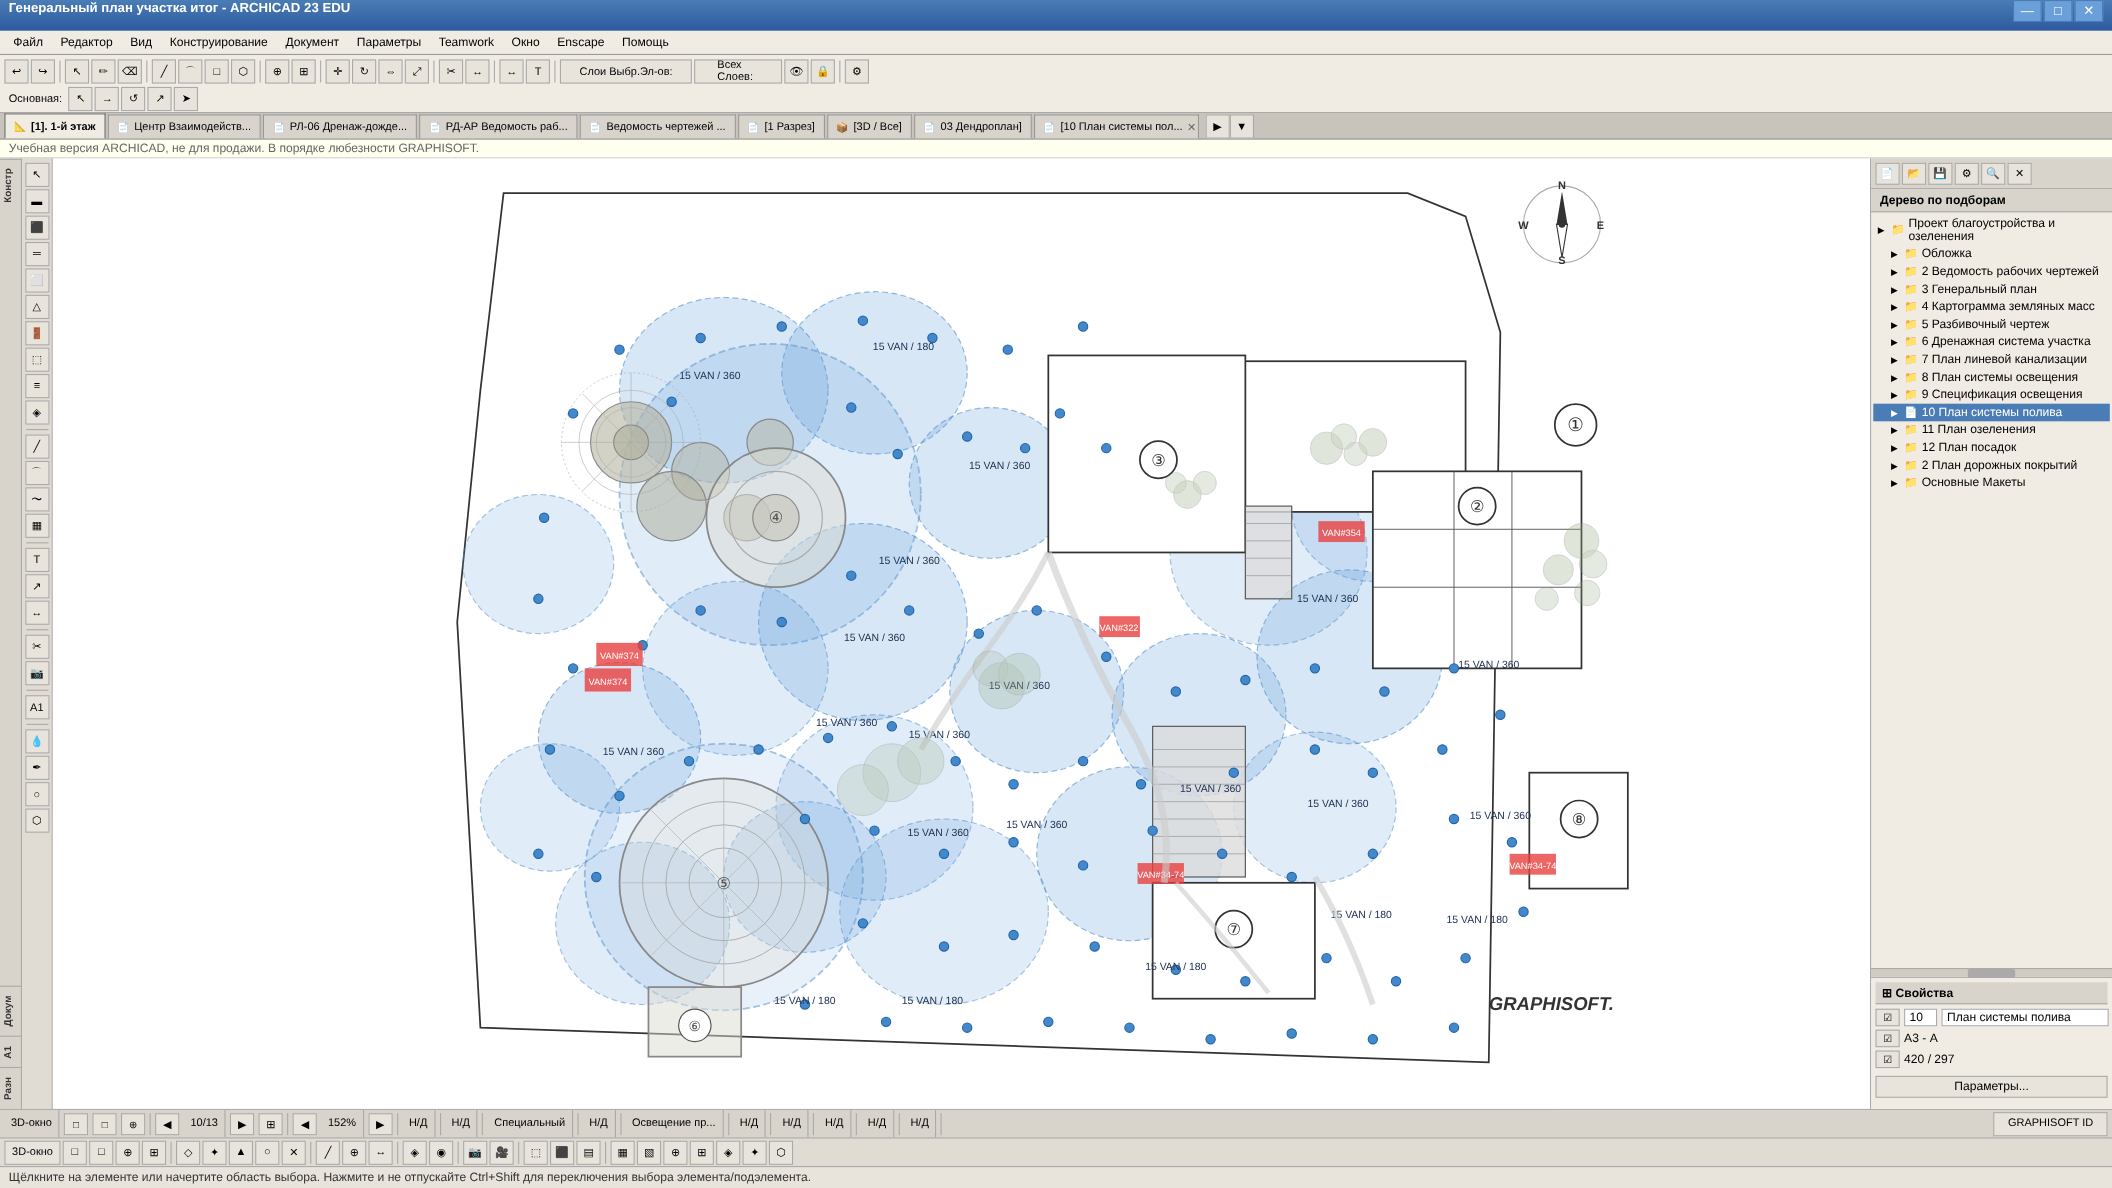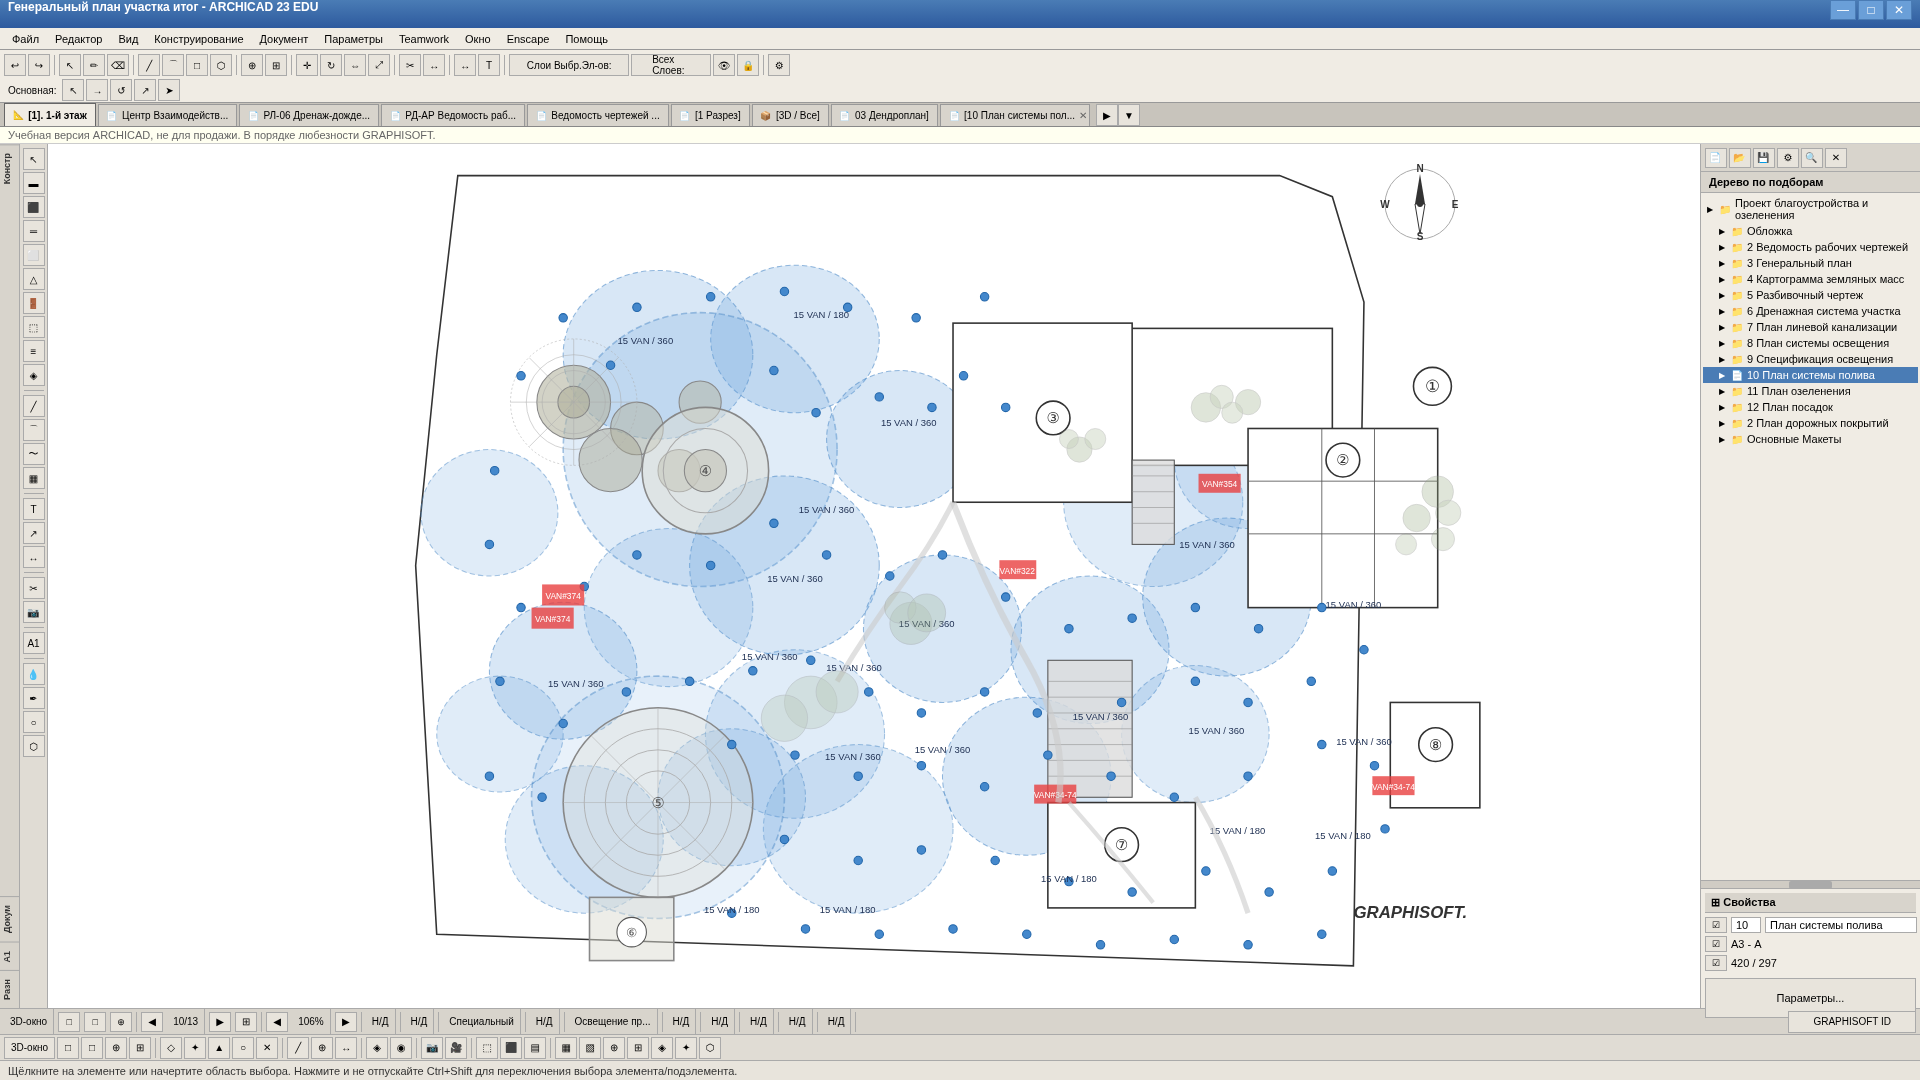--- a/index.html
+++ b/index.html
@@ -199,21 +199,21 @@
       background: white;
       border: 1px solid #aaa;
       padding: 1px 4px;
       font-size: 11px;
       flex: 1;
     }
     .prop-btn-full {
       width: 100%;
       background: #e8e4dc;
       border: 1px solid #aaa;
-      padding: 13px;
+      padding: 3px;
       cursor: pointer;
       font-size: 11px;
       text-align: center;
     }
 
     
     #status-bar {
       height: 26px;
       background: #d8d4cc;
       border-top: 1px solid #aaa;
@@ -845,21 +845,21 @@
   <button class="tb-btn" style="height:20px;font-size:9px;">□</button>
   <button class="tb-btn" style="height:20px;font-size:9px;">□</button>
   <button class="tb-btn" style="height:20px;font-size:9px;">⊕</button>
   <div class="status-separator"></div>
   <button class="tb-btn" style="height:20px;">◀</button>
   <span class="status-item">10/13</span>
   <button class="tb-btn" style="height:20px;">▶</button>
   <button class="tb-btn" style="height:20px;">⊞</button>
   <div class="status-separator"></div>
   <button class="tb-btn" style="height:20px;">◀</button>
-  <span class="status-item">106%</span>
+  <span class="status-item">152%</span>
   <button class="tb-btn" style="height:20px;">▶</button>
   <div class="status-separator"></div>
   <span class="status-item">Н/Д</span>
   <div class="status-separator"></div>
   <span class="status-item">Н/Д</span>
   <div class="status-separator"></div>
   <span class="status-item">Специальный</span>
   <div class="status-separator"></div>
   <span class="status-item">Н/Д</span>
   <div class="status-separator"></div>
@@ -868,21 +868,21 @@
   <span class="status-item">Н/Д</span>
   <div class="status-separator"></div>
   <span class="status-item">Н/Д</span>
   <div class="status-separator"></div>
   <span class="status-item">Н/Д</span>
   <div class="status-separator"></div>
   <span class="status-item">Н/Д</span>
   <div class="status-separator"></div>
   <span class="status-item">Н/Д</span>
   <div class="status-separator"></div>
-  <button class="tb-btn" style="margin-left:auto; font-size:10px; padding:0 24px;">GRAPHISOFT ID</button>
+  <button class="tb-btn" style="margin-left:auto; font-size:10px; padding:0 12px;">GRAPHISOFT ID</button>
 </div>
 
 <div id="bottom-toolbar">
   <button class="tb-btn" style="font-size:10px; padding:0 6px;">3D-окно</button>
   <button class="tb-btn">□</button>
   <button class="tb-btn">□</button>
   <button class="tb-btn">⊕</button>
   <button class="tb-btn">⊞</button>
   <div class="tb-separator"></div>
   <button class="tb-btn">◇</button>

